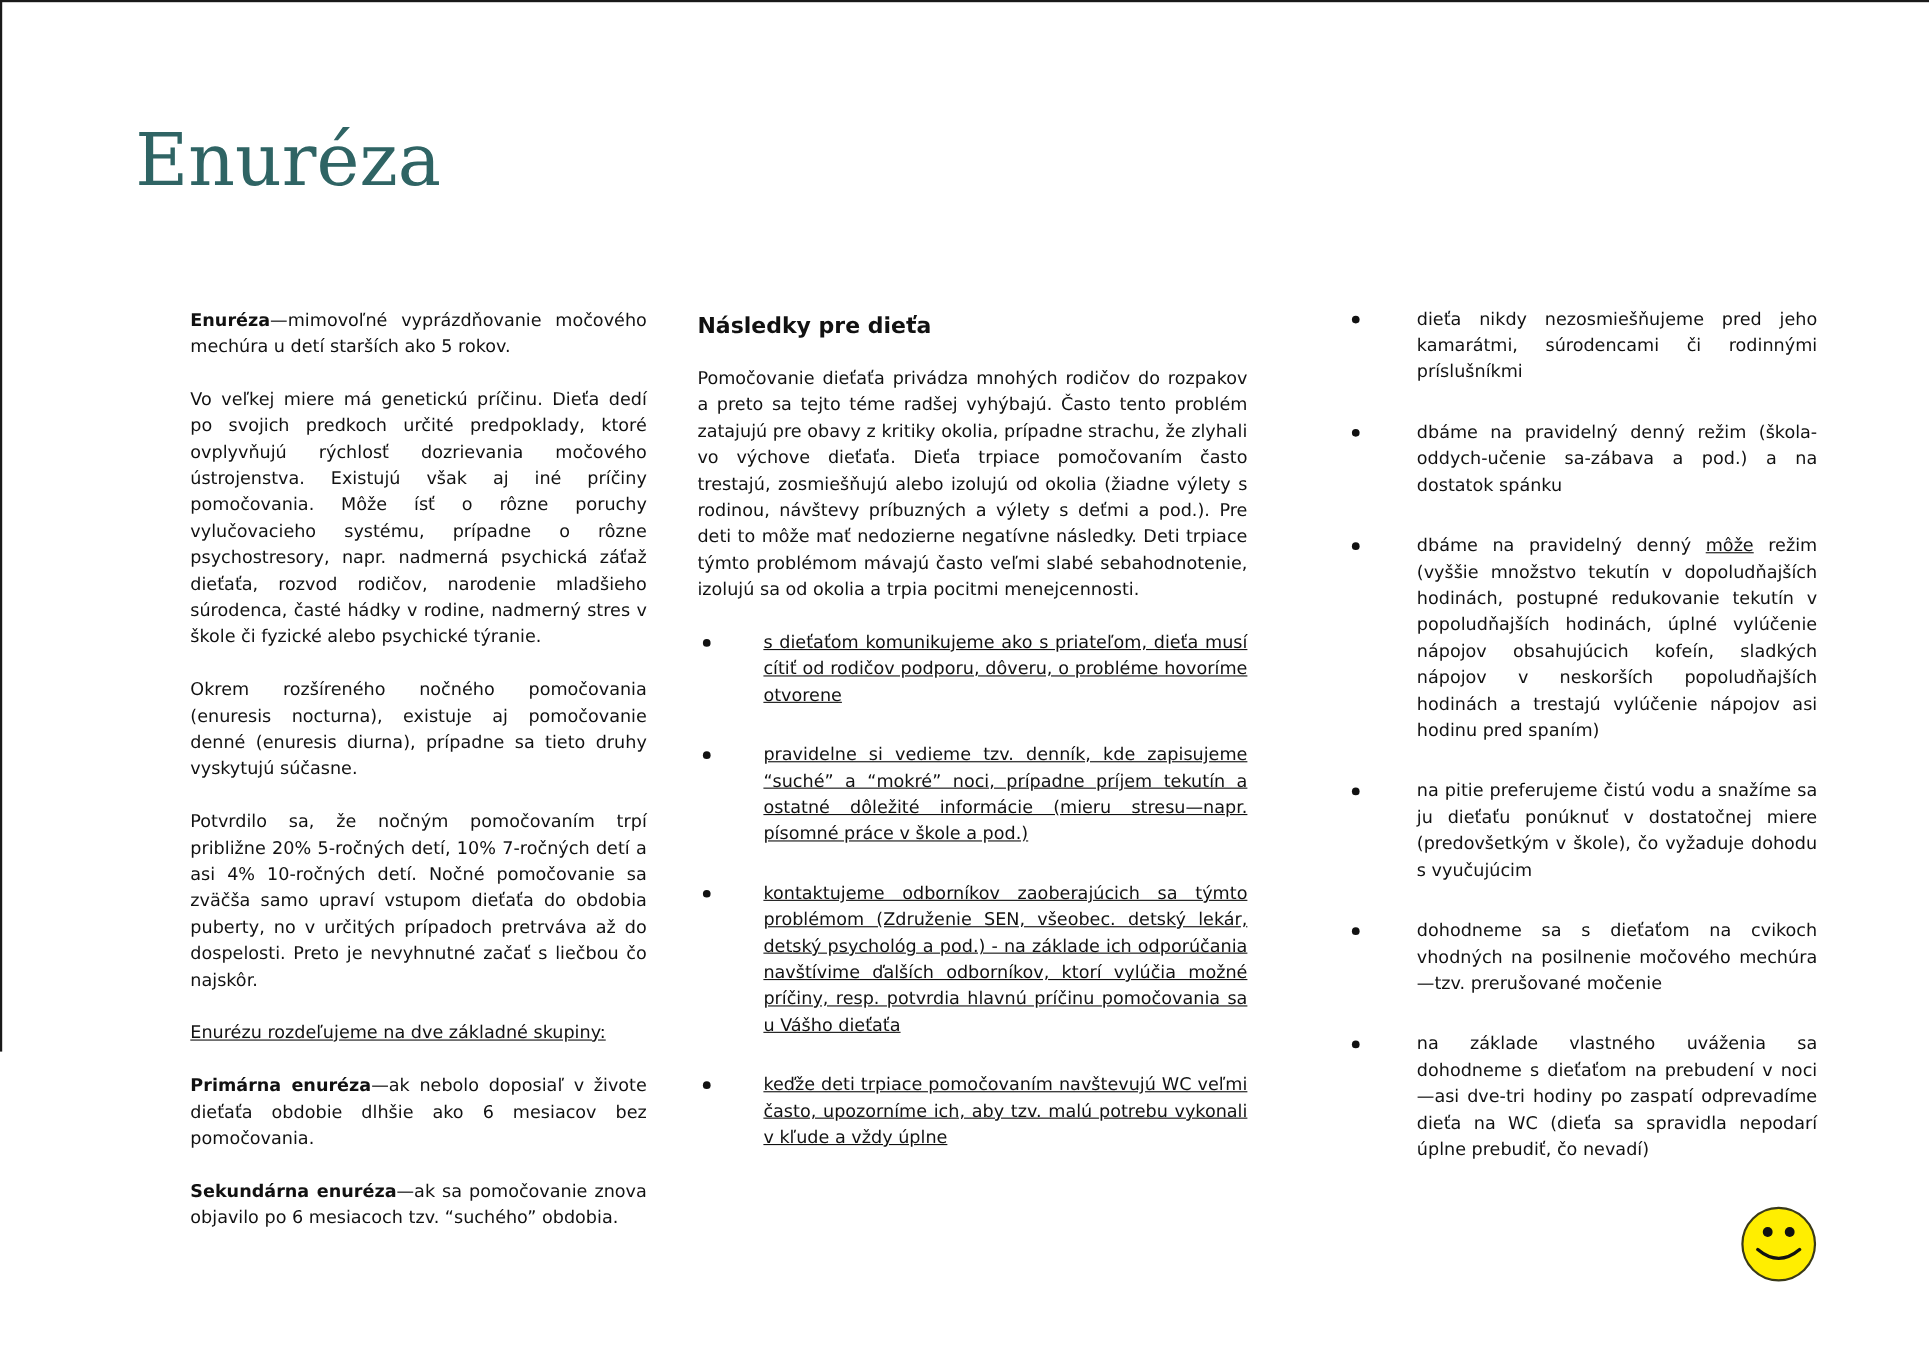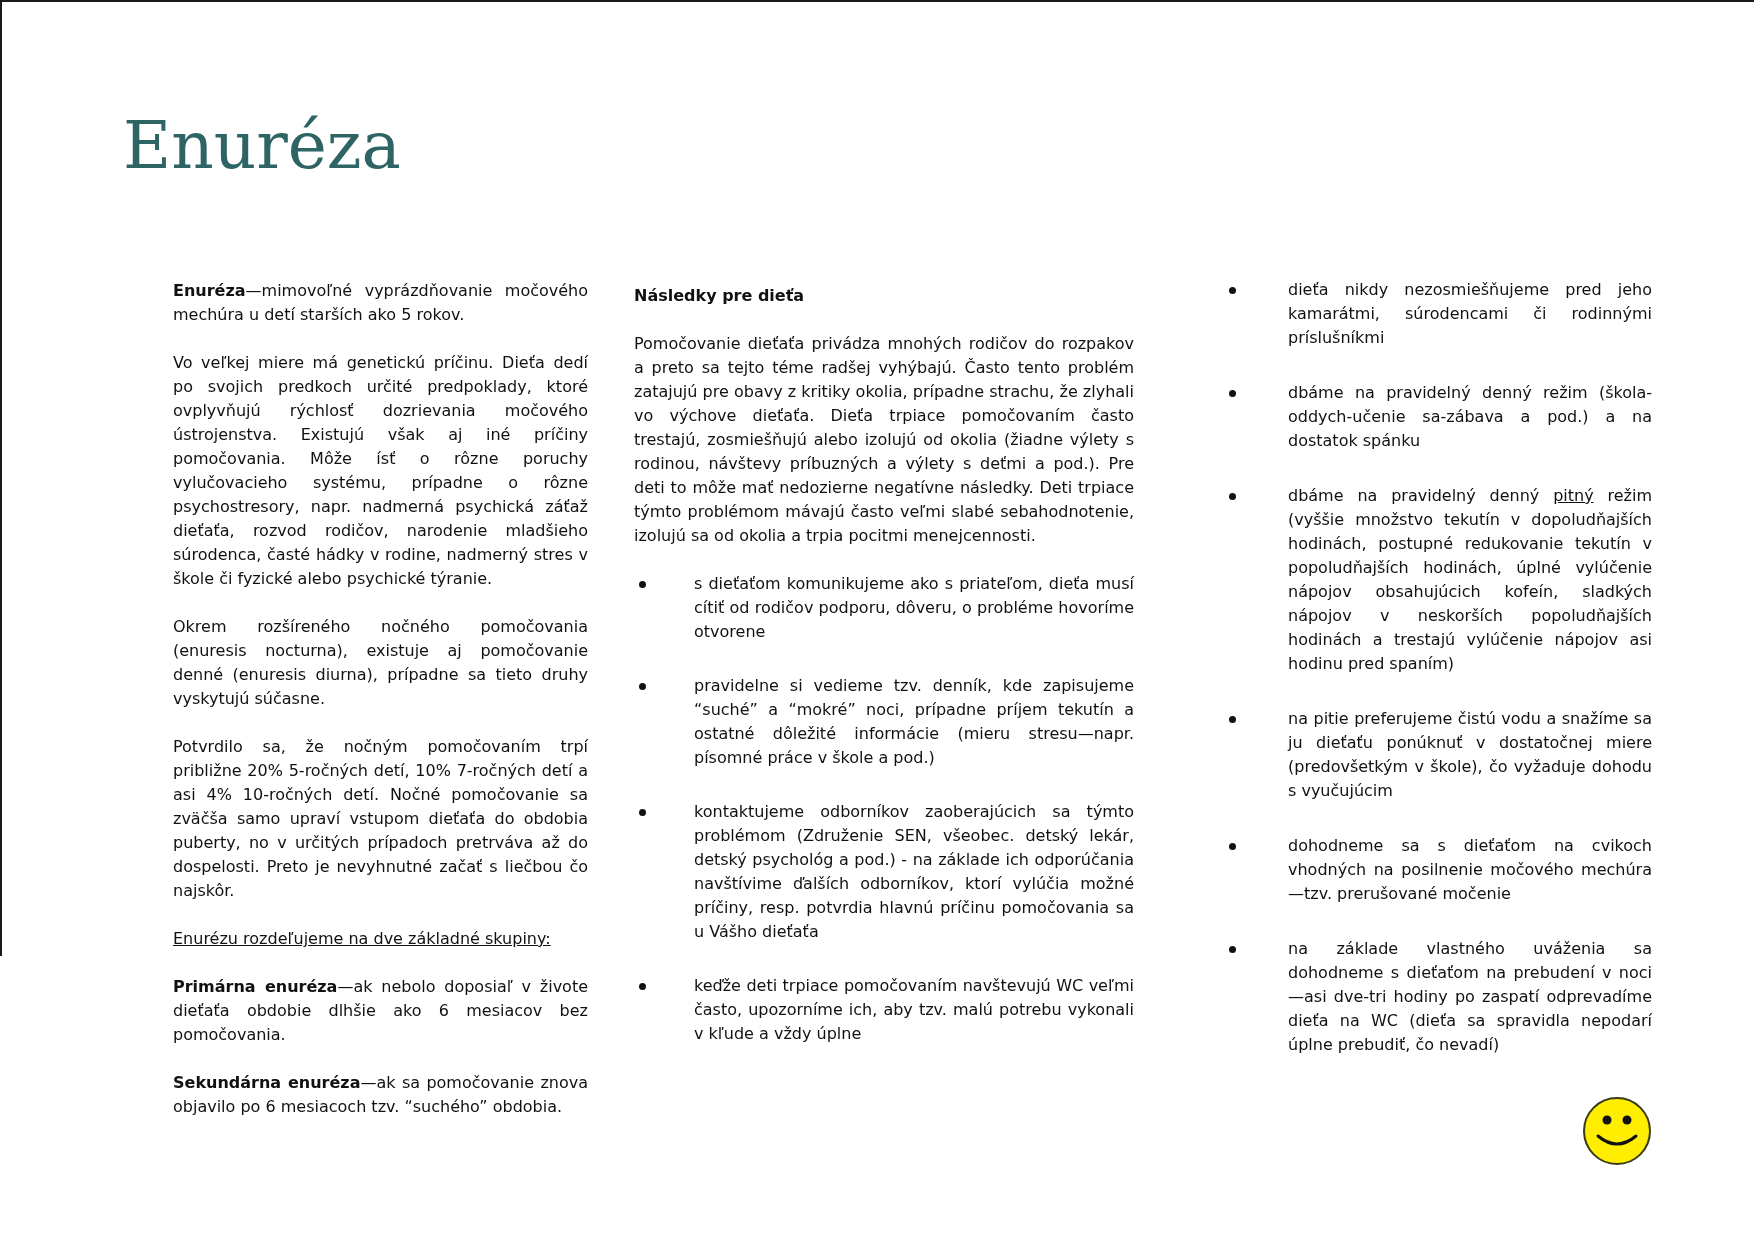--- a/index.html
+++ b/index.html
@@ -47,21 +47,21 @@
     .col-left { left: 124px; width: 415px; margin-left: 47px; }
     .col-mid { left: 632px; width: 500px; top: 282px; }
     .col-right { left: 1222px; width: 428px; top: 276px; }
 
     .col p {
       margin: 0 0 24px 0;
     }
     .heading {
       font-weight: bold;
       margin: 0 0 24px 0;
-      font-size: 16px;
+      font-size: 20px;
     }
     .underline { text-decoration: underline; }
     .bold { font-weight: bold; }
 
     ul.bullets {
       list-style: none;
       margin: 0;
       padding: 0;
     }
     ul.bullets li {
@@ -72,21 +72,21 @@
     }
     ul.bullets li .dot {
       position: absolute;
       left: 5px;
       top: 9px;
       width: 7px;
       height: 7px;
       border-radius: 50%;
       background: #111111;
     }
-    .col-mid ul.bullets li { padding-left: 60px; }
+    .col-mid ul.bullets li { padding-left: 60px; text-decoration: underline; }
     .col-right ul.bullets li { padding-left: 64px; margin-bottom: 31px; }
 
     .smiley {
       position: absolute;
       left: 1580px;
       top: 1094px;
       width: 70px;
       height: 70px;
     }
   </style>
@@ -115,21 +115,21 @@
       <li><span class="dot"></span><span>pravidelne si vedieme tzv. denník, kde zapisujeme “suché” a “mokré” noci, prípadne príjem tekutín a ostatné dôležité informácie (mieru stresu—napr. písomné práce v škole a pod.)</span></li>
       <li><span class="dot"></span><span>kontaktujeme odborníkov zaoberajúcich sa týmto problémom (Združenie SEN, všeobec. detský lekár, detský psychológ a pod.) - na základe ich odporúčania navštívime ďalších odborníkov, ktorí vylúčia možné príčiny, resp. potvrdia hlavnú príčinu pomočovania sa u Vášho dieťaťa</span></li>
       <li><span class="dot"></span><span>keďže deti trpiace pomočovaním navštevujú WC veľmi často, upozorníme ich, aby tzv. malú potrebu vykonali v kľude a vždy úplne</span></li>
     </ul>
   </div>
 
   <div class="col col-right">
     <ul class="bullets">
       <li><span class="dot"></span><span>dieťa nikdy nezosmiešňujeme pred jeho kamarátmi, súrodencami či rodinnými príslušníkmi</span></li>
       <li><span class="dot"></span><span>dbáme na pravidelný denný režim (škola-oddych-učenie sa-zábava a pod.) a na dostatok spánku</span></li>
-      <li><span class="dot"></span><span>dbáme na pravidelný denný </span><span class="underline">pitný</span><span> režim (vyššie množstvo tekutín v dopoludňajších hodinách, postupné redukovanie tekutín v popoludňajších hodinách, úplné vylúčenie nápojov obsahujúcich kofeín, sladkých nápojov v neskorších popoludňajších hodinách a trestajú vylúčenie nápojov asi hodinu pred spaním)</span></li>
+      <li><span class="dot"></span><span>dbáme na pravidelný denný </span><span class="underline">môže</span><span> režim (vyššie množstvo tekutín v dopoludňajších hodinách, postupné redukovanie tekutín v popoludňajších hodinách, úplné vylúčenie nápojov obsahujúcich kofeín, sladkých nápojov v neskorších popoludňajších hodinách a trestajú vylúčenie nápojov asi hodinu pred spaním)</span></li>
       <li><span class="dot"></span><span>na pitie preferujeme čistú vodu a snažíme sa ju dieťaťu ponúknuť v dostatočnej miere (predovšetkým v škole), čo vyžaduje dohodu s vyučujúcim</span></li>
       <li><span class="dot"></span><span>dohodneme sa s dieťaťom na cvikoch vhodných na posilnenie močového mechúra—tzv. prerušované močenie</span></li>
       <li><span class="dot"></span><span>na základe vlastného uváženia sa dohodneme s dieťaťom na prebudení v noci—asi dve-tri hodiny po zaspatí odprevadíme dieťa na WC (dieťa sa spravidla nepodarí úplne prebudiť, čo nevadí)</span></li>
     </ul>
   </div>
 
   <svg class="smiley" viewBox="0 0 70 70">
     <circle cx="35" cy="35" r="33" fill="#ffee00" stroke="#3a3a1a" stroke-width="2"></circle>
     <circle cx="25" cy="24" r="4.5" fill="#111111"></circle>
     <circle cx="45" cy="24" r="4.5" fill="#111111"></circle>

